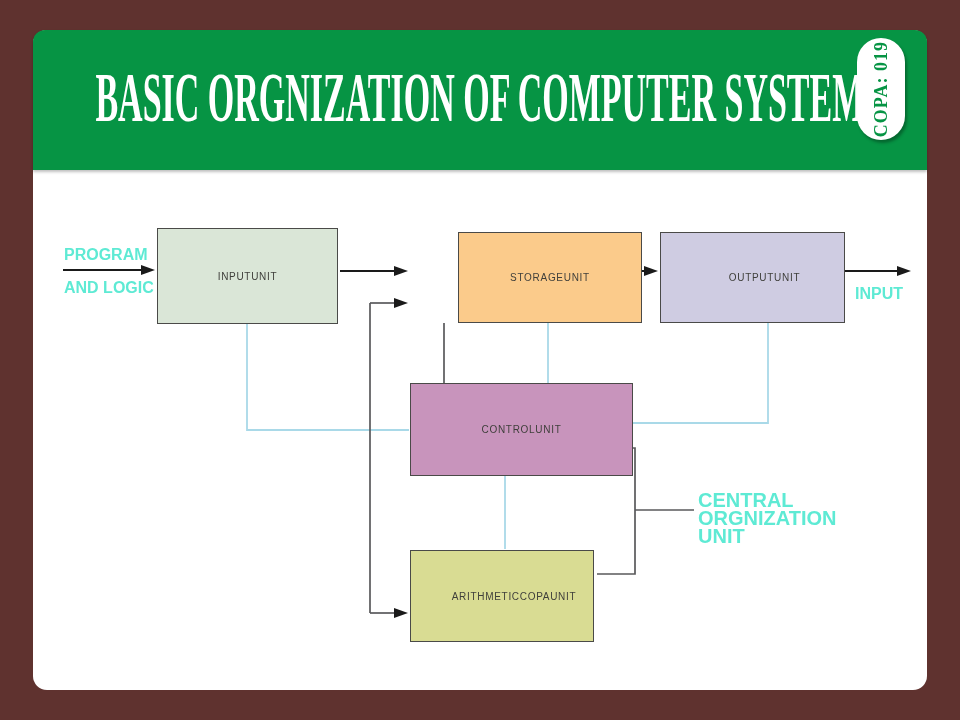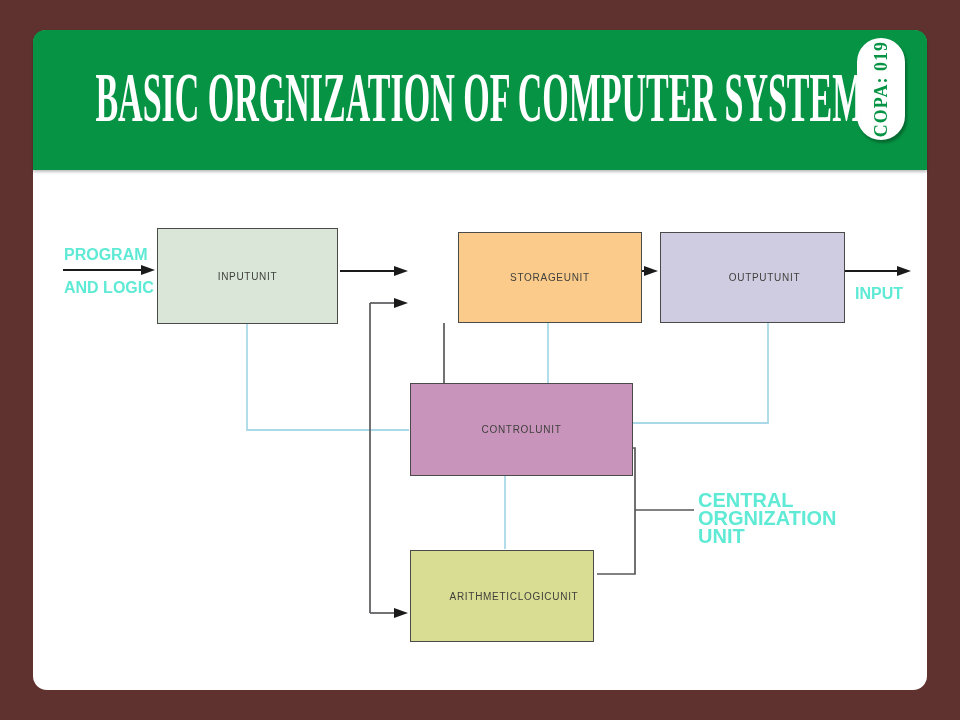--- a/index.html
+++ b/index.html
@@ -143,21 +143,21 @@
       <div>UNIT</div>
     </div>
 
     <div class="unit-box box-control" style="background-color: rgb(200, 148, 188);">
       <div>CONTROL</div>
       <div>UNIT</div>
     </div>
 
     <div class="unit-box box-alu" style="background-color: rgb(217, 220, 147); padding-left: 24px;">
       <div>ARITHMETIC</div>
-      <div>LOGIC</div>
+      <div>COPA</div>
       <div>UNIT</div>
     </div>
 
     <div class="navy-label lbl-program">PROGRAM</div>
     <div class="navy-label lbl-anddata">AND LOGIC</div>
     <div class="navy-label lbl-result">INPUT</div>
     <div class="navy-label lbl-cpu">
       <div>CENTRAL</div>
       <div>ORGNIZATION</div>
       <div>UNIT</div>

